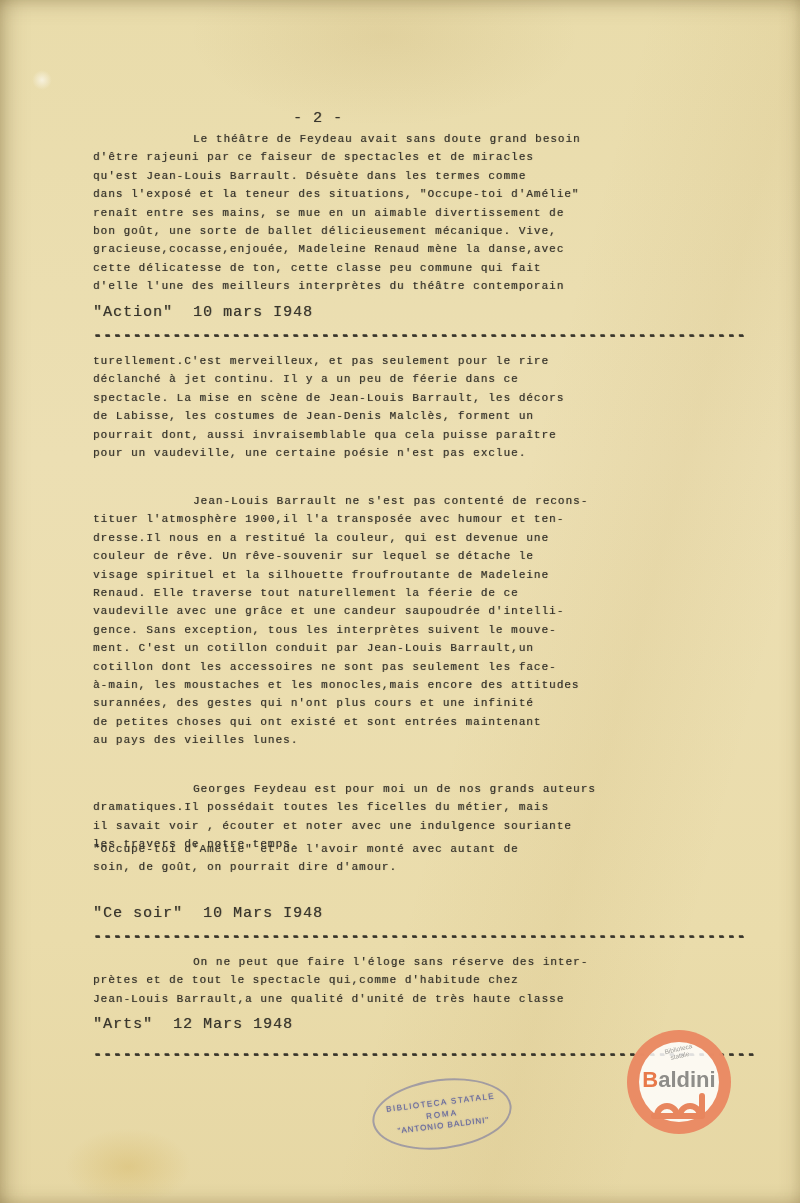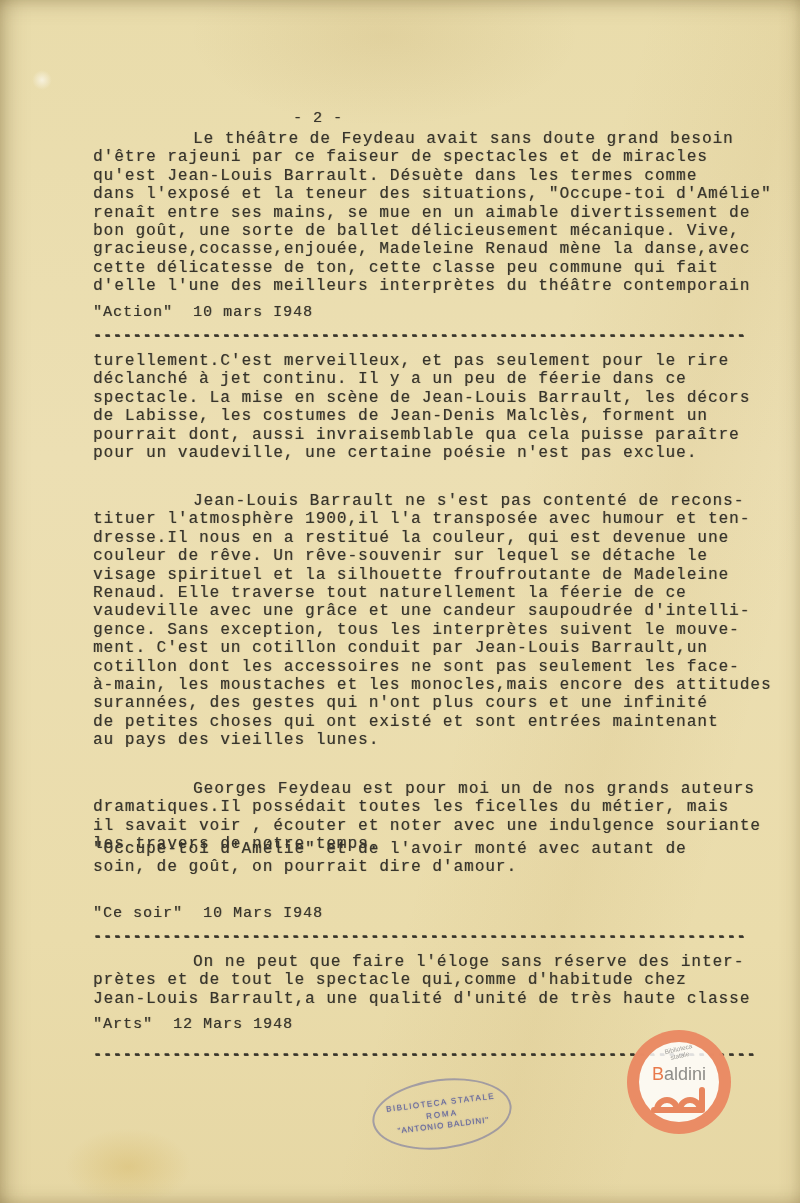--- a/index.html
+++ b/index.html
@@ -22,21 +22,21 @@
     color:#38352c;
   }
   .tline{
     position:absolute;left:93px;right:20px;
     font-size:15px;line-height:18.4px;letter-spacing:1px;
     white-space:pre;
     text-shadow:0.5px 0.4px 0.7px rgba(50,47,38,.55);
   }
   .block{position:absolute;left:93px;right:20px;}
   .block .ln{
-    font-size:16px;line-height:18.4px;letter-spacing:1px;
+    font-size:11px;line-height:18.4px;letter-spacing:1px;
     white-space:pre;
     text-shadow:0.5px 0.4px 0.7px rgba(50,47,38,.55);
   }
   .block .ind{text-indent:100px;}
   .pagenum{left:293px;}
   .sep{
     font-weight:bold;
     text-shadow:0.6px 0.6px 0.4px rgba(50,47,38,.8), 0 0.7px 0 rgba(50,47,38,.55);
     letter-spacing:0.9px;
   }
@@ -64,21 +64,21 @@
     display:flex;flex-direction:column;align-items:center;justify-content:flex-start;
     font-family:"Liberation Sans","DejaVu Sans",sans-serif;
   }
   .logo .tiny{
     margin-top:3px;
     transform:rotate(-13deg);
     font-size:6.5px;line-height:7px;color:#8f8e8a;opacity:.85;
     text-align:center;white-space:nowrap;
   }
   .logo .brand{
-    font-size:18px;font-weight:normal;line-height:18px;margin-top:6px;
+    font-size:22px;font-weight:bold;line-height:18px;margin-top:12px;
     color:#8e8d89;letter-spacing:0;
   }
   .logo .brand .bi{color:#e8794a;}
   .logo svg{display:block;margin-top:1px;}
 </style>
 </head>
 <body>
 
 <div class="page">
 

